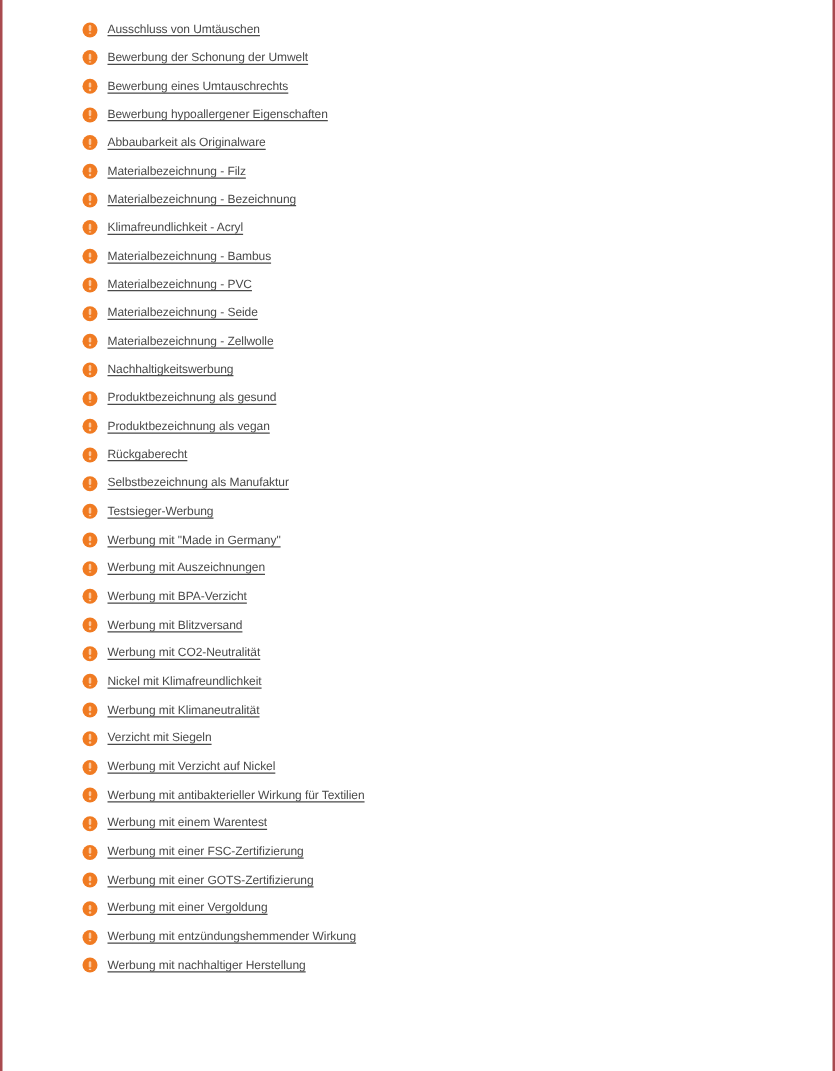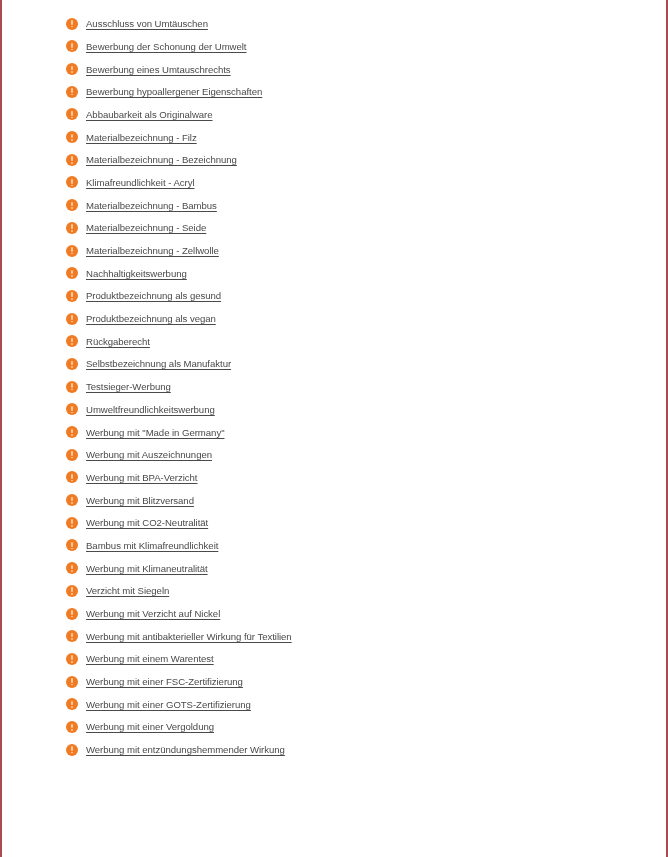--- a/index.html
+++ b/index.html
@@ -117,20 +117,24 @@
       <li class="item">
         <span class="icon"></span>
         <a class="link">Klimafreundlichkeit - Acryl</a>
       </li>
       <li class="item">
         <span class="icon"></span>
         <a class="link">Materialbezeichnung - Bambus</a>
       </li>
       <li class="item">
         <span class="icon"></span>
+        <a class="link">Materialbezeichnung - PVC</a>
+      </li>
+      <li class="item">
+        <span class="icon"></span>
         <a class="link">Materialbezeichnung - Seide</a>
       </li>
       <li class="item">
         <span class="icon"></span>
         <a class="link">Materialbezeichnung - Zellwolle</a>
       </li>
       <li class="item">
         <span class="icon"></span>
         <a class="link">Nachhaltigkeitswerbung</a>
       </li>
@@ -149,45 +153,41 @@
       <li class="item">
         <span class="icon"></span>
         <a class="link">Selbstbezeichnung als Manufaktur</a>
       </li>
       <li class="item">
         <span class="icon"></span>
         <a class="link">Testsieger-Werbung</a>
       </li>
       <li class="item">
         <span class="icon"></span>
-        <a class="link">Umweltfreundlichkeitswerbung</a>
-      </li>
-      <li class="item">
-        <span class="icon"></span>
         <a class="link">Werbung mit "Made in Germany"</a>
       </li>
       <li class="item">
         <span class="icon"></span>
         <a class="link">Werbung mit Auszeichnungen</a>
       </li>
       <li class="item">
         <span class="icon"></span>
         <a class="link">Werbung mit BPA-Verzicht</a>
       </li>
       <li class="item">
         <span class="icon"></span>
         <a class="link">Werbung mit Blitzversand</a>
       </li>
       <li class="item">
         <span class="icon"></span>
         <a class="link">Werbung mit CO2-Neutralität</a>
       </li>
       <li class="item">
         <span class="icon"></span>
-        <a class="link">Bambus mit Klimafreundlichkeit</a>
+        <a class="link">Nickel mit Klimafreundlichkeit</a>
       </li>
       <li class="item">
         <span class="icon"></span>
         <a class="link">Werbung mit Klimaneutralität</a>
       </li>
       <li class="item">
         <span class="icon"></span>
         <a class="link">Verzicht mit Siegeln</a>
       </li>
       <li class="item">
@@ -210,15 +210,19 @@
         <span class="icon"></span>
         <a class="link">Werbung mit einer GOTS-Zertifizierung</a>
       </li>
       <li class="item">
         <span class="icon"></span>
         <a class="link">Werbung mit einer Vergoldung</a>
       </li>
       <li class="item">
         <span class="icon"></span>
         <a class="link">Werbung mit entzündungshemmender Wirkung</a>
+      </li>
+      <li class="item">
+        <span class="icon"></span>
+        <a class="link">Werbung mit nachhaltiger Herstellung</a>
       </li>
     </ul>
 </div>
 
 </body></html>

